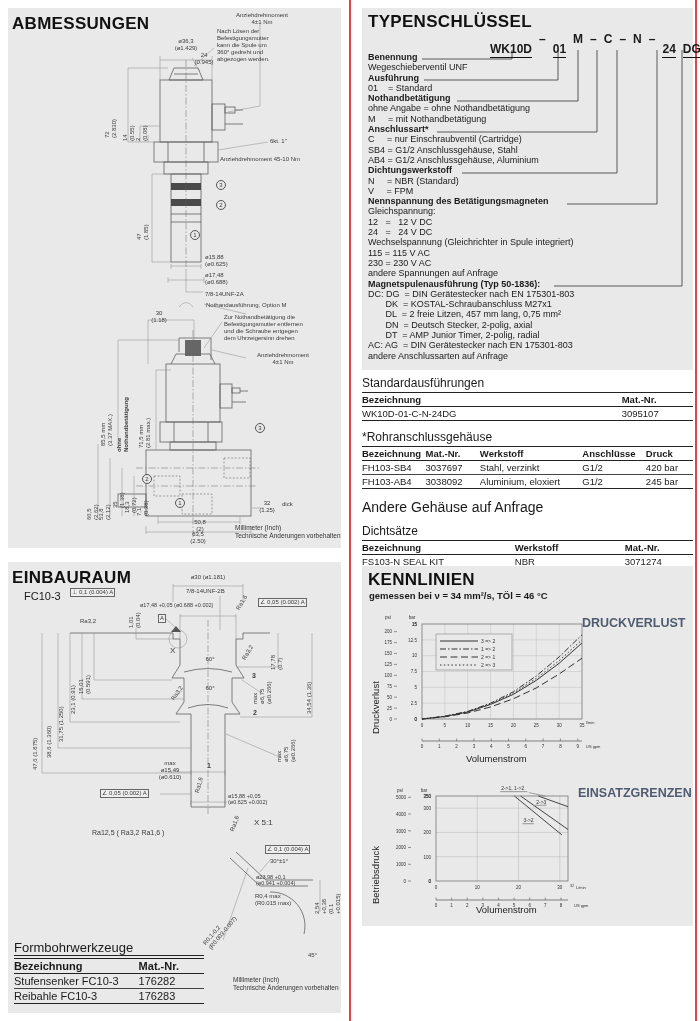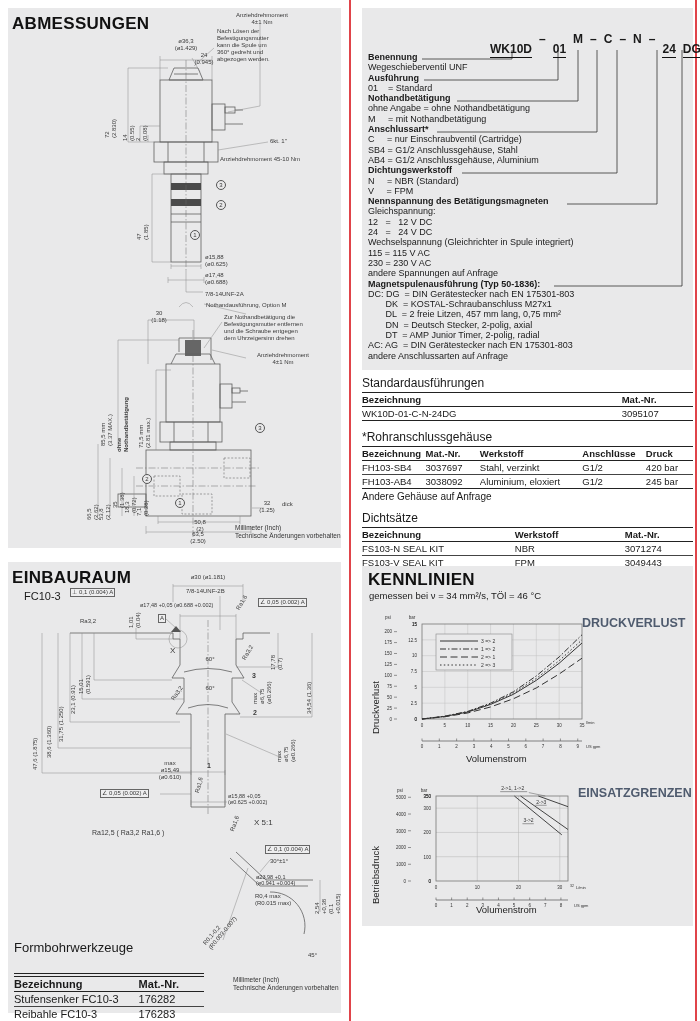--- a/index.html
+++ b/index.html
@@ -21,30 +21,30 @@
   #ts-sections{position:absolute;left:6px;top:44px;z-index:2;font-size:9px;line-height:10.3px;}
   .ts-label{font-weight:bold;}
   .ts-line{white-space:pre;}
   .ts-line .ul{}
   
   .tbl-title{font-weight:normal;font-size:12px;margin:0 0 2px 0;}
   table.data{border-collapse:collapse;table-layout:fixed;font-size:9.5px;width:100%;}
   table.data th{text-align:left;font-weight:bold;border-top:1.4px solid #222;border-bottom:1.2px solid #222;padding:1px 2px 1px 0;}
   table.data td{border-bottom:0.8px solid #444;padding:1px 2px 1px 0;overflow:hidden;white-space:nowrap;}
   table.data tr:last-child td{border-bottom:1.6px solid #222;}
-  .tbl-note{font-size:10px;margin-top:2px;}
+  .tbl-note{font-size:14px;margin-top:10px;}
   #tables-area > div{margin-bottom:9px;}
   
   .chart{position:absolute;}
   .chart-title{position:absolute;font-weight:bold;font-size:12.5px;color:#4f5b6e;}
   .ylab{position:absolute;transform:rotate(-90deg);transform-origin:left top;font-size:9.5px;color:#222;}
   .xlab{position:absolute;font-size:9.5px;color:#222;}
-  .kenn-sub{position:absolute;font-size:9.5px;}
+  .kenn-sub{position:absolute;font-size:9.5px;font-weight:bold;}
   #formbohr{position:absolute;left:6px;top:378px;width:190px;}
-  #formbohr .tbl-title{font-size:13px;border-bottom:1.4px solid #222;padding-bottom:18px;}
+  #formbohr .tbl-title{font-size:13px;border-bottom:1.4px solid #222;padding-bottom:0;}
   #formbohr table.data{font-size:11px;}
 </style>
 </head>
 <body>
 
 <div class="redline" style="left:349px"></div>
 <div class="redline" style="left:695px"></div>
 
 <div class="box" id="box-abm" style="left:8px;top:8px;width:333px;height:540px;">
   <div class="sec-title" style="left:4px;top:6px;">ABMESSUNGEN</div>
@@ -315,20 +315,21 @@
             <td>176283</td>
           </tr>
         </tbody>
       </table>
   </div>
   <div class="footnote" style="left:225px;top:414px;">Millimeter (Inch)
 Technische Änderungen vorbehalten</div>
 </div>
 
 <div class="box" id="box-ts" style="left:362px;top:8px;width:331px;height:362px;">
+  <div class="sec-title" style="left:6px;top:4px;">TYPENSCHLÜSSEL</div>
   <svg class="lines" width="331" height="362" viewBox="0 0 331 362">
     <g stroke="#333" stroke-width="0.8" fill="none">
       <path d="M150,42 V51 H60"></path>
       <path d="M196,42 V72 H62"></path>
       <path d="M216,42 V93 H95"></path>
       <path d="M235,42 V124 H75"></path>
       <path d="M255,42 V165 H100"></path>
       <path d="M295,42 V196 H205"></path>
       <path d="M320,42 V278 H192"></path>
     </g>

